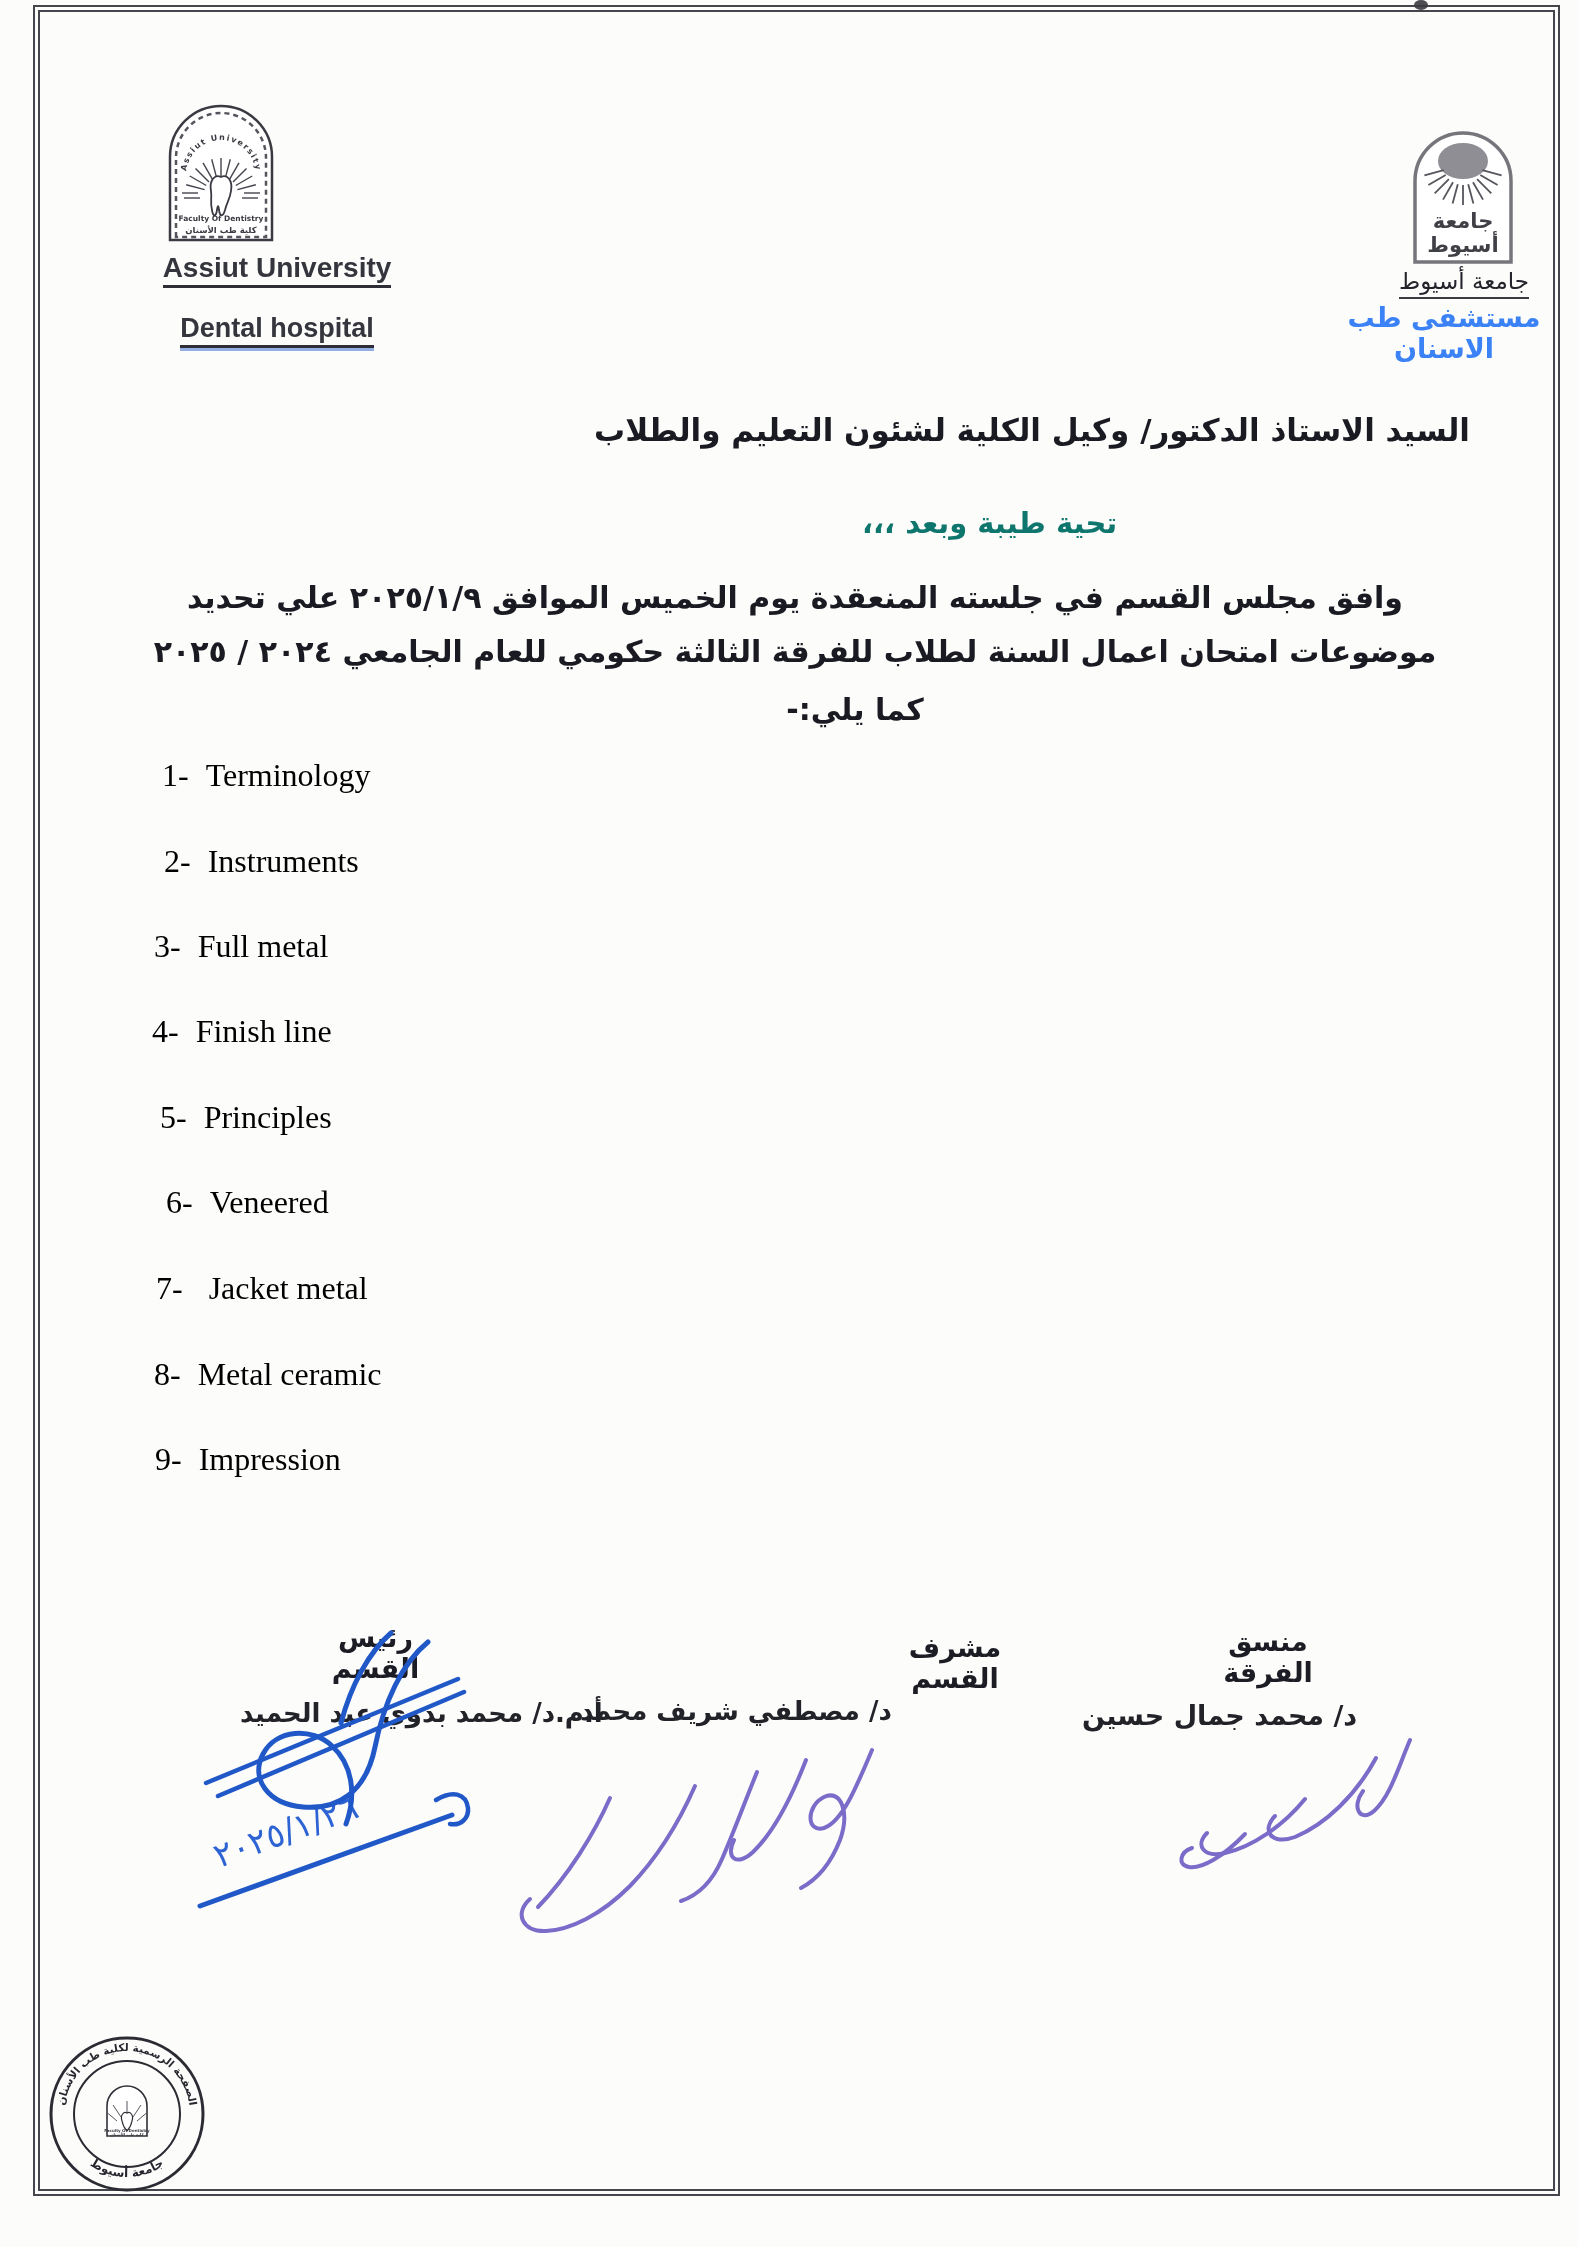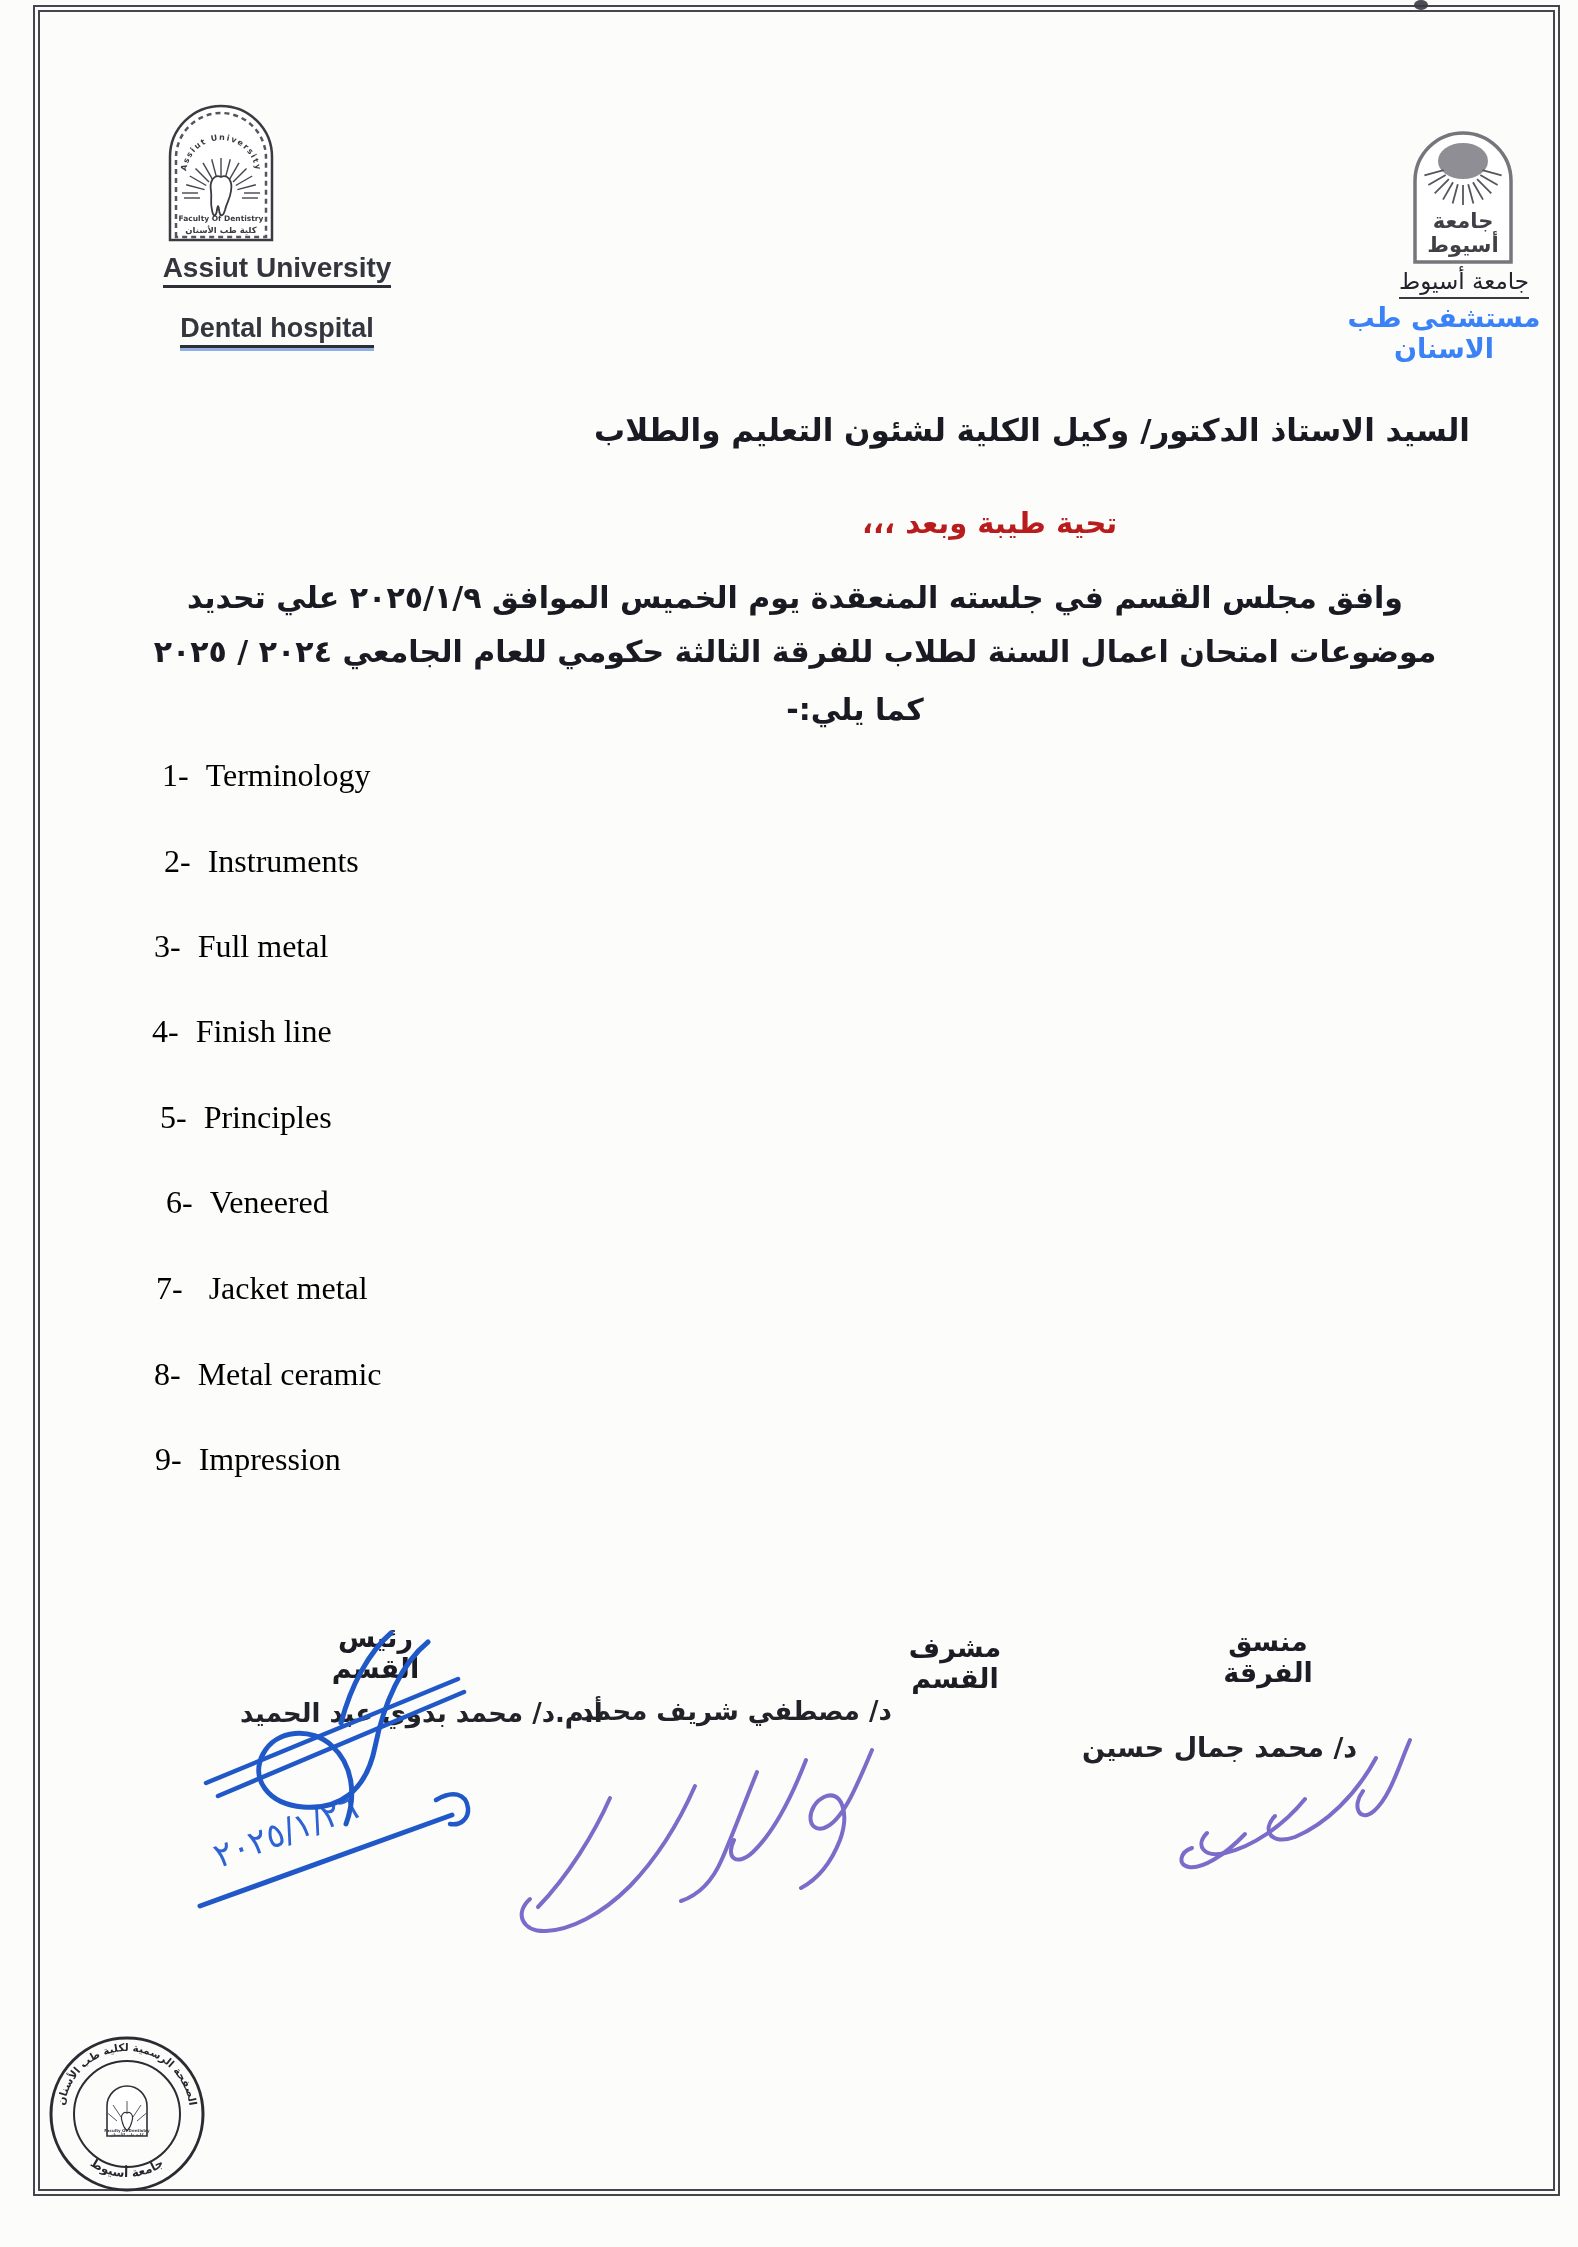--- a/index.html
+++ b/index.html
@@ -40,21 +40,21 @@
     direction:rtl; font-size:27px; font-weight:bold; color:#3b82f6;
   }
 
   
   .salutation {
     position:absolute; left:120px; top:412px; width:1350px; text-align:right;
     direction:rtl; font-size:31px; font-weight:bold; color:#1a1a22;
   }
   .greeting {
     position:absolute; left:862px; top:506px; white-space:nowrap;
-    direction:rtl; font-size:29px; font-weight:bold; color:#b91c1c;
+    direction:rtl; font-size:29px; font-weight:bold; color:#0f766e;
   }
   .bodyline {
     position:absolute; left:120px; width:1350px; text-align:center;
     direction:rtl; font-size:30px; font-weight:bold; color:#1a1a22;
   }
   .l1 { top:580px; } .l2 { top:634px; } .l3 { top:692px; left:180px; }
 
   
   .topic {
     position:absolute; font-family:"Liberation Serif", serif;
@@ -69,21 +69,21 @@
   }
   .role-head { left:298px; top:1622px; width:155px; }
   .role-supervisor { left:870px; top:1632px; width:170px; }
   .role-coordinator { left:1183px; top:1626px; width:170px; }
   .sig-name {
     position:absolute; white-space:nowrap; direction:rtl;
     font-size:26px; font-weight:bold; color:#222229;
   }
   .name-head { left:240px; top:1698px; }
   .name-supervisor { left:580px; top:1696px; }
-  .name-coordinator { left:1082px; top:1700px; font-size:27px;margin-top:32px; }
+  .name-coordinator { left:1082px; top:1700px; font-size:27px; }
 
   .hand-date {
     position:absolute; left:208px; top:1838px; white-space:nowrap;
     font-size:34px; letter-spacing:2px; color:#2e63d4;
     transform:rotate(-20deg); transform-origin:left top; direction:ltr;
   }
 
   .sig-overlay, .stamp { position:absolute; pointer-events:none; }
   .sig-overlay { left:0; top:0; width:1578px; height:2247px; }
   .stamp { left:43px; top:2032px; width:168px; height:168px; }

